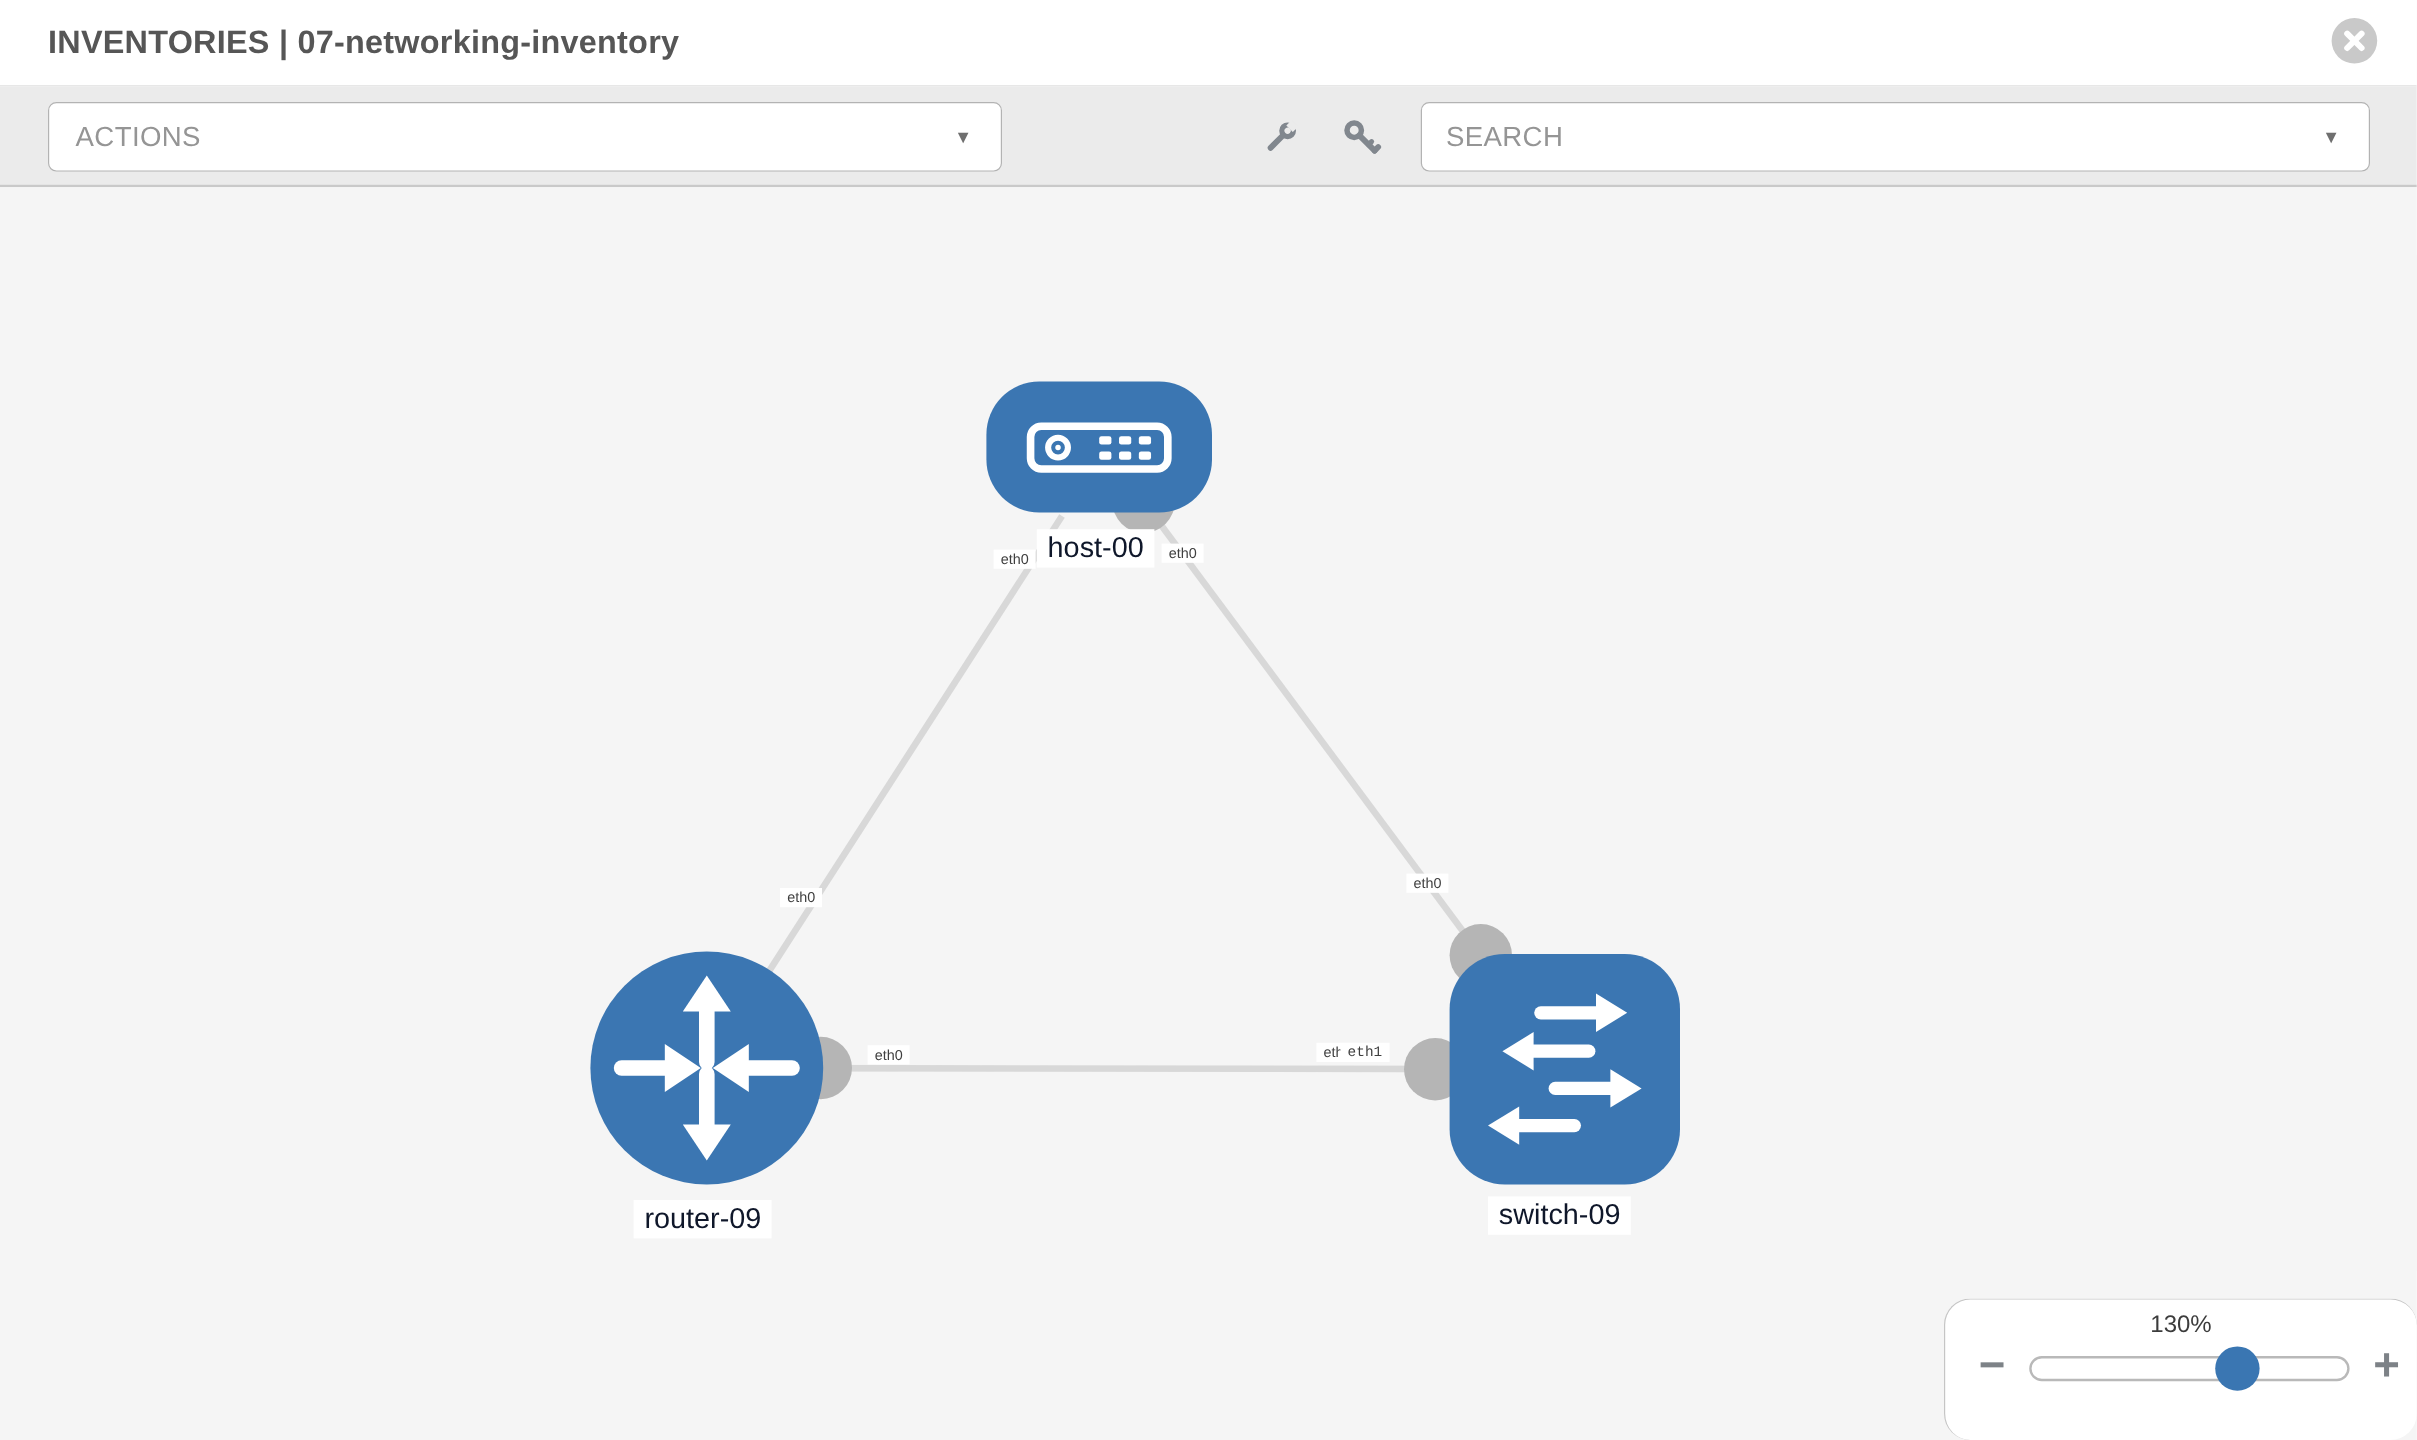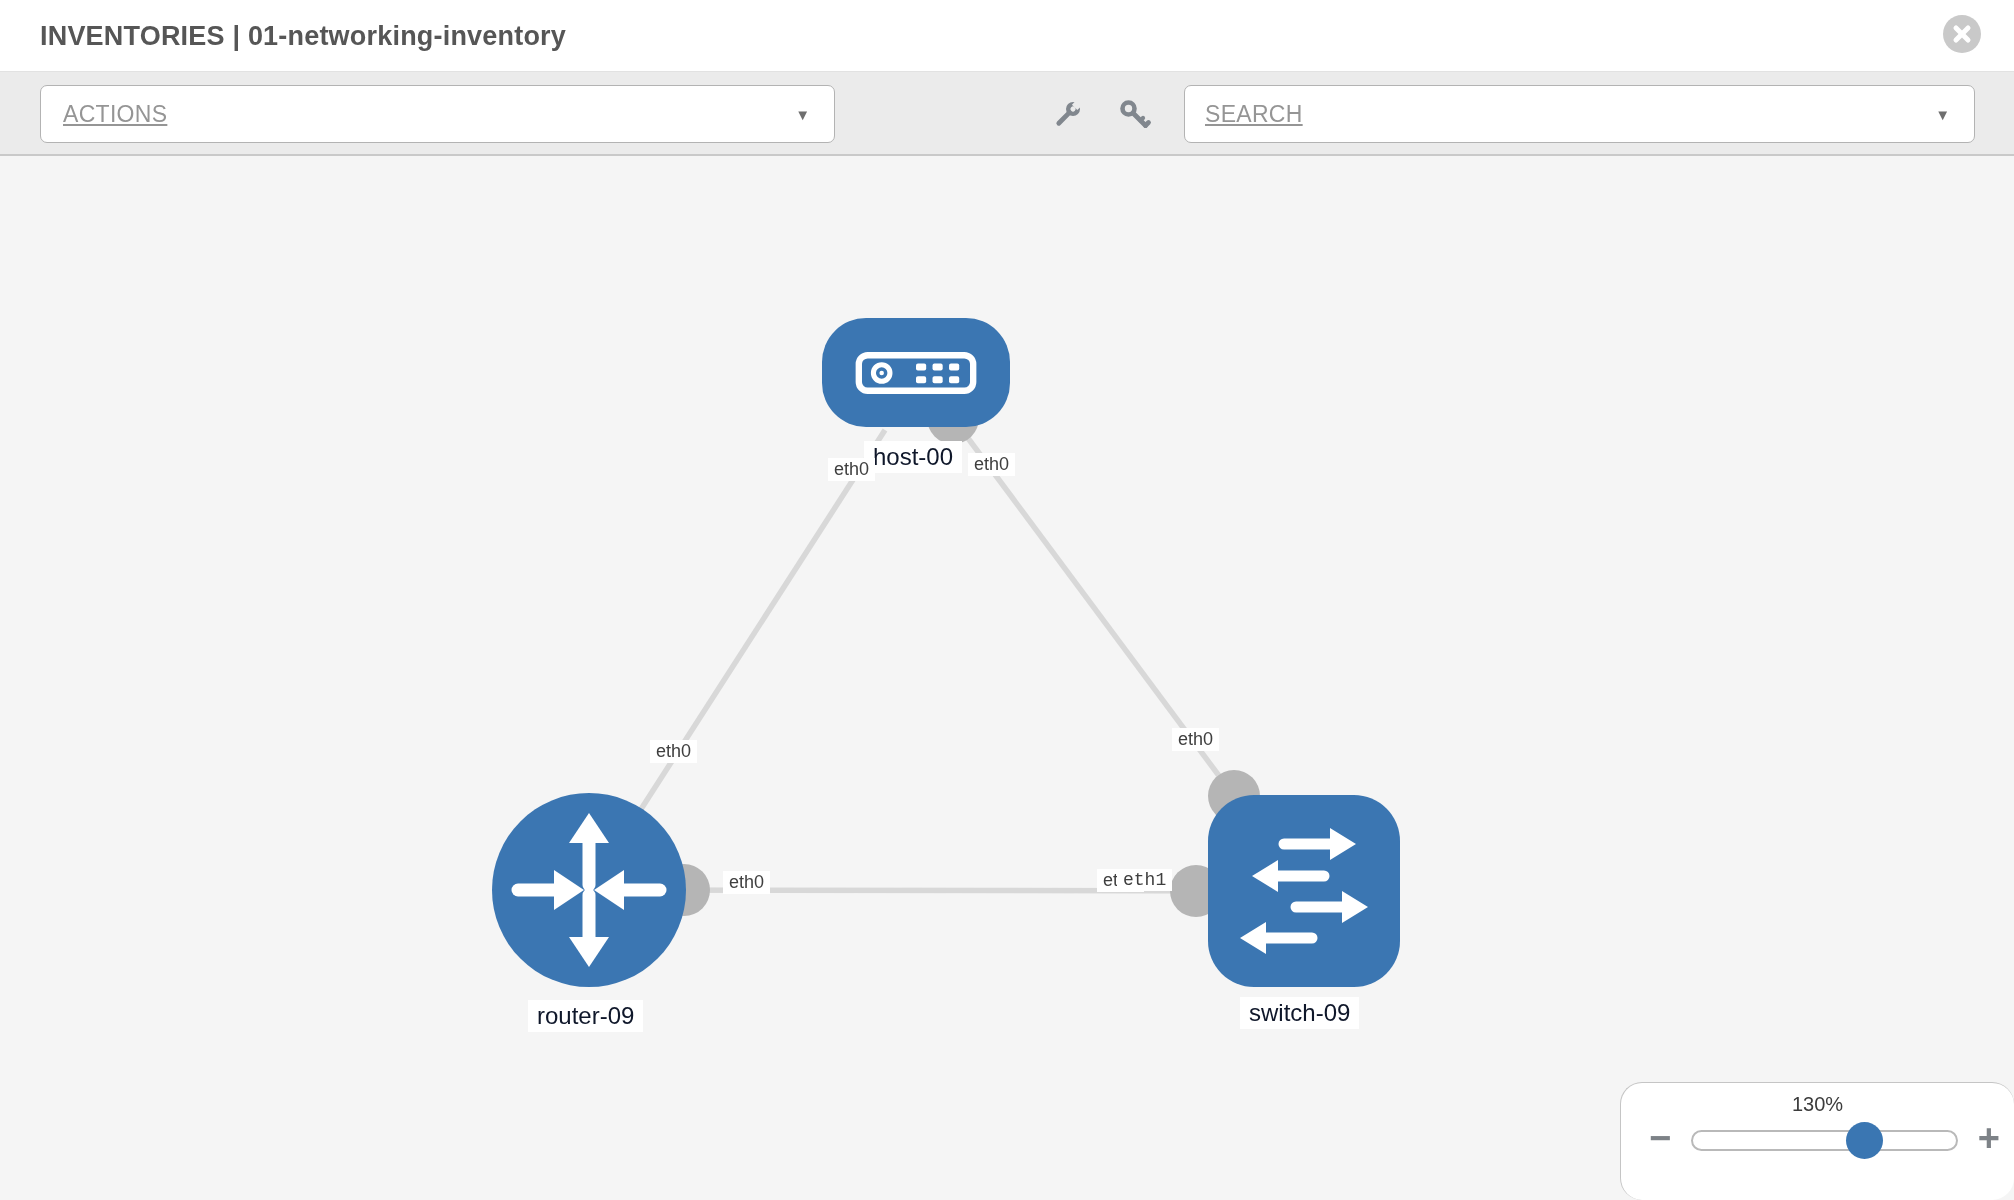--- a/index.html
+++ b/index.html
@@ -14,38 +14,38 @@
   .close-btn { position:absolute; right:33px; top:15px; width:38px; height:38px; border-radius:50%;
     background:#c9c9c9; display:flex; align-items:center; justify-content:center; cursor:pointer; }
 
   
   .toolbar { position:relative; height:84px; background:#ebebeb; border-bottom:2px solid #c9c9c9; }
   .dropdown { position:absolute; top:13px; height:58px; background:#ffffff;
     border:1px solid #b3b3b3; border-radius:7px; display:flex; align-items:center;
     justify-content:space-between; padding:0 24px 0 22px; cursor:pointer; }
   .dropdown-actions { left:40px; width:795px; }
   .dropdown-search { left:1184px; width:791px;padding-left:20px; }
-  .dropdown-label { font-size:23px; color:#959595; letter-spacing:0.3px;text-decoration:underline; }
+  .dropdown-label { font-size:23px; color:#959595; letter-spacing:0.3px; }
   .dropdown-arrow { font-size:15px; color:#6f6f6f; }
   .tool-icon-btn { position:absolute; top:26px; width:34px; height:34px; cursor:pointer; }
   .btn-wrench { left:1050px; }
   .btn-key { left:1118px; }
 
   
   .canvas { position:relative; width:2014px; height:1044px; background:#f5f5f5; }
   .edges-svg { position:absolute; left:0; top:0; width:2014px; height:1044px; }
 
   .node { position:absolute; background:#3b76b2; display:flex; align-items:center; justify-content:center; cursor:pointer; }
   .node-host   { left:822px;  top:162px; width:188px; height:109px; border-radius:44px; }
   .node-router { left:492px;  top:637px; width:194px; height:194px; border-radius:50%; }
   .node-switch { left:1208px; top:639px; width:192px; height:192px; border-radius:46px; }
 
   .chip { position:absolute; background:#ffffff; color:#454545; white-space:nowrap; }
   .chip-node { font-size:24px; padding:2px 9px; color:#0f172a; }
-  .chip-eth  { font-size:18px; padding:1px 6px; color:#3f3f3f; }
+  .chip-eth  { font-size:12px; padding:1px 6px; color:#3f3f3f; }
 
   .chip-host-label   { left:864px;  top:285px; }
   .chip-router-label { left:528px;  top:844px; }
   .chip-switch-label { left:1240px; top:841px; }
 
   .chip-eth-host-left   { left:828px;  top:302px; }
   .chip-eth-host-right  { left:968px;  top:297px; }
   .chip-eth-router-edge { left:650px;  top:584px; }
   .chip-eth-switch-top  { left:1172px; top:572px; }
   .chip-eth-router-right{ left:723px;  top:715px; }
@@ -65,21 +65,21 @@
     background:#ffffff; border:2px solid #b9b9b9; border-radius:11px; cursor:pointer; }
   .slider-thumb { position:absolute; left:153px; top:-10px; width:37px; height:37px;
     border-radius:50%; background:#3a76b2; cursor:grab; }
 </style>
 </head>
 <body>
 
 <div class="app">
 
   <div class="header">
-    <div class="header-title">INVENTORIES | 01-networking-inventory</div>
+    <div class="header-title">INVENTORIES | 07-networking-inventory</div>
     <div class="close-btn">
       <svg width="20" height="20" viewBox="0 0 20 20">
         <line x1="4" y1="4" x2="16" y2="16" stroke="#ffffff" stroke-width="5" stroke-linecap="round"></line>
         <line x1="16" y1="4" x2="4" y2="16" stroke="#ffffff" stroke-width="5" stroke-linecap="round"></line>
       </svg>
     </div>
   </div>
 
   <div class="toolbar">
     <div class="dropdown dropdown-actions">

